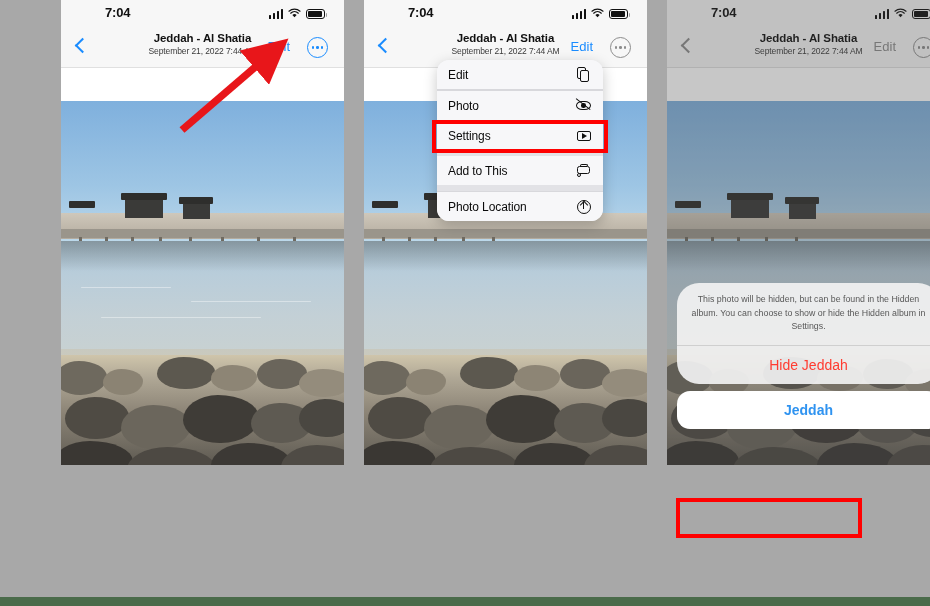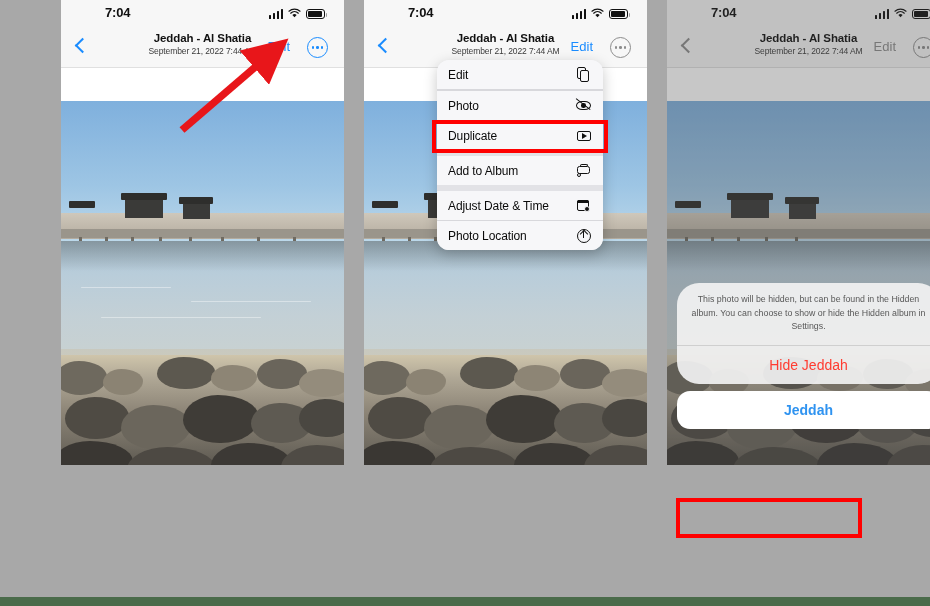--- a/index.html
+++ b/index.html
@@ -593,37 +593,31 @@
     <div class="ctx-sep"></div>
     <div class="ctx-sep"></div>
     <div class="ctx-item">
       <span class="lbl">Photo</span>
       <span class="ico i-hide">
           <i></i>
         </span>
     </div>
     <div class="ctx-sep"></div>
     <div class="ctx-item">
-      <span class="lbl">Duplicate</span>
+      <span class="lbl">Settings</span>
       <span class="ico i-slide"></span>
     </div>
     <div class="ctx-group-sep"></div>
     <div class="ctx-item">
-      <span class="lbl">Add to Album</span>
+      <span class="lbl">Add to This</span>
       <span class="ico i-album">
           <i></i>
         </span>
     </div>
     <div class="ctx-group-sep"></div>
-    <div class="ctx-item">
-      <span class="lbl">Adjust Date &amp; Time</span>
-      <span class="ico i-date">
-          <i></i>
-        </span>
-    </div>
     <div class="ctx-sep"></div>
     <div class="ctx-item">
       <span class="lbl">Photo Location</span>
       <span class="ico i-loc">
           <i></i>
         </span>
     </div>
   </div>
 
   <div class="hl" id="hl-hide"></div>

